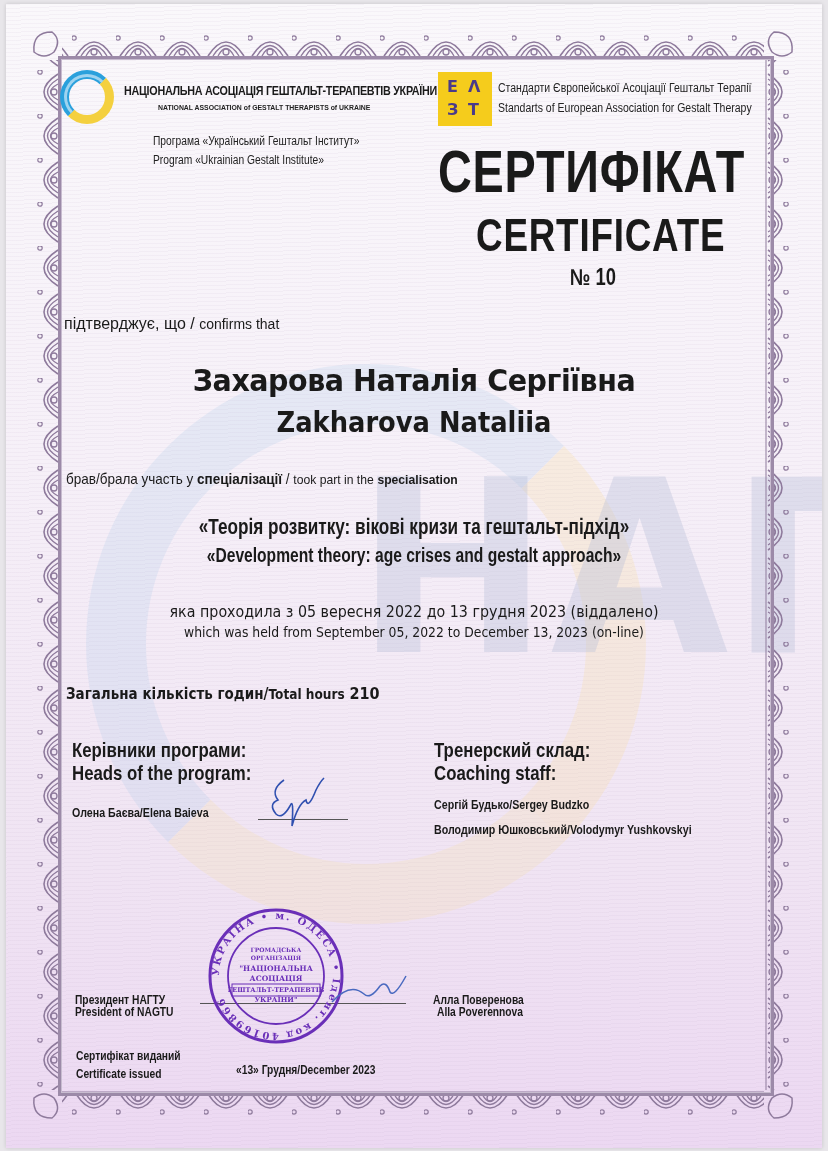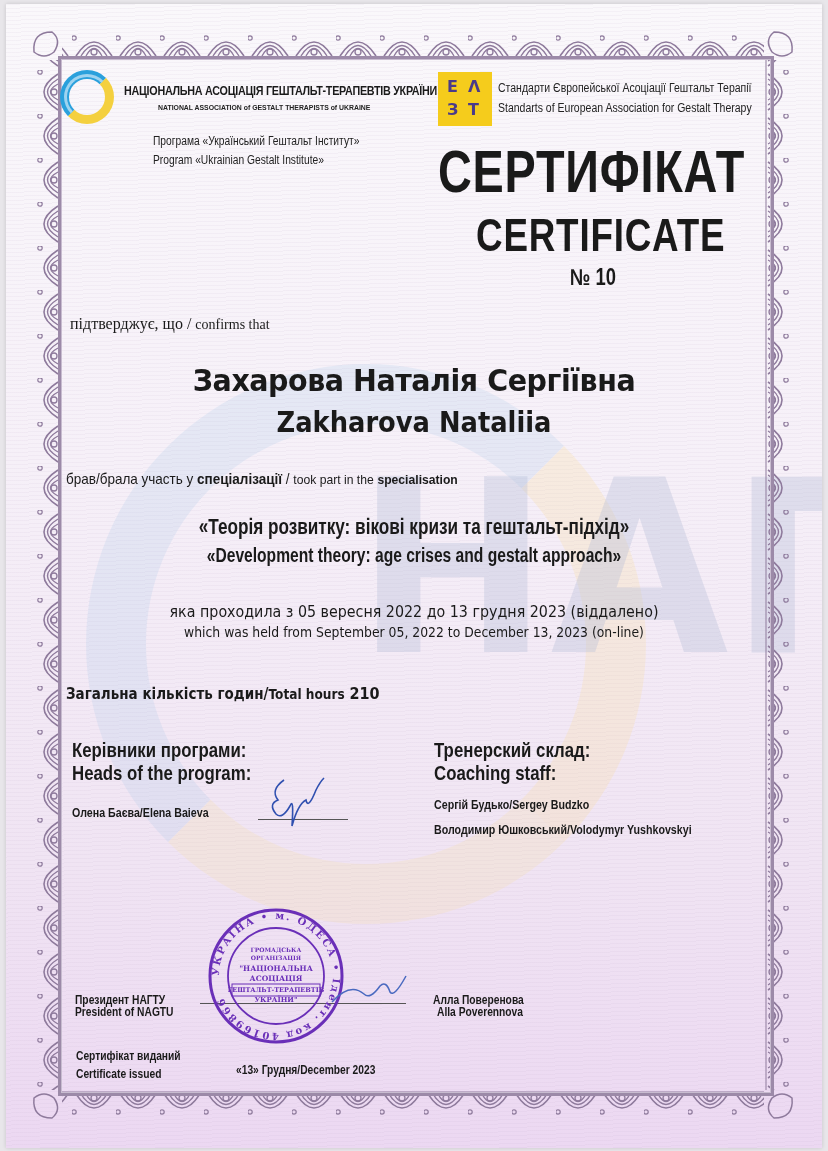--- a/index.html
+++ b/index.html
@@ -61,21 +61,21 @@
   .eaga span { position: absolute; color: #4a3a8a; font-weight: bold; font-size: 16px; line-height: 1; font-family: "DejaVu Sans", sans-serif; }
   .org-uk { left: 124px; top: 84px; font-size: 12.5px; font-weight: bold; color: #1a1a1a; letter-spacing: -0.3px; transform: scaleX(0.86); transform-origin: left; white-space: nowrap; }
   .org-en { left: 158px; top: 103px; font-size: 8px; font-weight: bold; color: #222; transform: scaleX(0.86); transform-origin: left; white-space: nowrap; }
   .prog-uk { left: 153px; top: 134px; font-size: 12.5px; color: #222; transform: scaleX(0.82); transform-origin: left; white-space: nowrap; }
   .prog-en { left: 153px; top: 153px; font-size: 12.5px; color: #222; transform: scaleX(0.82); transform-origin: left; white-space: nowrap; }
   .std-uk { left: 498px; top: 81px; font-size: 12.5px; color: #222; transform: scaleX(0.84); transform-origin: left; white-space: nowrap; }
   .std-en { left: 498px; top: 101px; font-size: 12.5px; color: #222; transform: scaleX(0.84); transform-origin: left; white-space: nowrap; }
   .cert-uk { left: 438px; top: 142px; font-size: 60px; font-weight: bold; color: #1a1a1a; transform: scaleX(0.78); transform-origin: left; white-space: nowrap; letter-spacing: 1px; line-height: 1; }
   .cert-en { left: 476px; top: 212px; font-size: 46px; font-weight: bold; color: #1a1a1a; transform: scaleX(0.8); transform-origin: left; white-space: nowrap; letter-spacing: 1px; line-height: 1; }
   .cert-no { left: 570px; top: 266px; font-size: 23px; font-weight: bold; color: #1a1a1a; transform: scaleX(0.8); transform-origin: left; white-space: nowrap; line-height: 1; }
-  .confirms { left: 70px; top: 315px; font-size: 16px; color: #1a1a1a; white-space: nowrap; font-family: Liberation Serif, serif; }
+  .confirms { left: 64px; top: 315px; font-size: 16px; color: #1a1a1a; white-space: nowrap; }
   .confirms .small { font-size: 14px; }
   .name-uk { left: 0; width: 828px; text-align: center; top: 362px; font-size: 31px; font-weight: bold; color: #1a1a1a; font-family: "DejaVu Sans", sans-serif; letter-spacing: -0.5px; transform: scaleX(0.92); }
   .name-en { left: 0; width: 828px; text-align: center; top: 406px; font-size: 28px; font-weight: bold; color: #1a1a1a; font-family: "DejaVu Sans", sans-serif; transform: scaleX(0.92); }
   .took { left: 66px; top: 470px; font-size: 15px; color: #1a1a1a; white-space: nowrap; transform: scaleX(0.9); transform-origin: left; }
   .took b { font-weight: bold; }
   .title-uk { left: 0; width: 828px; text-align: center; top: 514px; font-size: 22px; font-weight: bold; color: #1a1a1a; transform: scaleX(0.78); }
   .title-en { left: 0; width: 828px; text-align: center; top: 544px; font-size: 20px; font-weight: bold; color: #1a1a1a; transform: scaleX(0.78); }
   .held-uk { left: 0; width: 828px; text-align: center; top: 603px; font-size: 15.5px; color: #1a1a1a; font-family: "DejaVu Sans", sans-serif; transform: scaleX(0.92); }
   .held-en { left: 0; width: 828px; text-align: center; top: 624px; font-size: 13.5px; color: #1a1a1a; font-family: "DejaVu Sans", sans-serif; transform: scaleX(0.92); }
   .hours { left: 66px; top: 684px; font-size: 15px; font-weight: bold; color: #1a1a1a; white-space: nowrap; font-family: "DejaVu Sans", sans-serif; transform: scaleX(0.9); transform-origin: left; }

